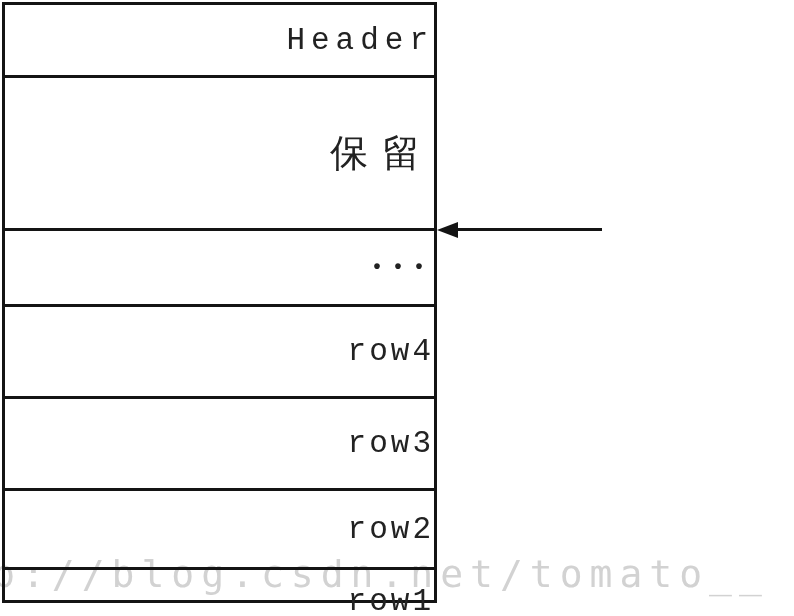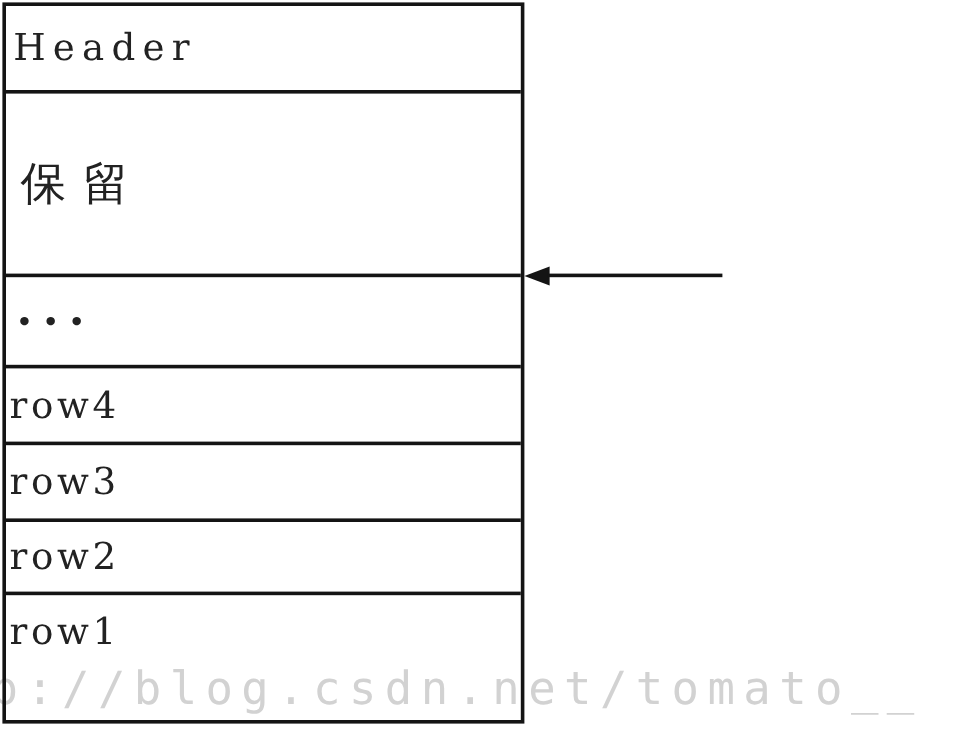--- a/index.html
+++ b/index.html
@@ -36,28 +36,29 @@
     height: 595px;
     border: 3px solid var(--line, #141414);
     background: transparent;
     z-index: 2;
   }
   .section {
     box-sizing: border-box;
     border-bottom: 3px solid var(--line, #141414);
     display: flex;
     align-items: center;
-    justify-content: flex-start;
+    justify-content: flex-end;
     color: var(--text, #222222);
+    font-family: Liberation Mono, monospace;
   }
   .s-header   { height: 73px;  font-size: 31px; letter-spacing: 6px;  padding-left: 6px; }
   .s-reserved { height: 153px; font-size: 38px; letter-spacing: 14px; padding-left: 12px; }
   .s-more     { height: 76px;  font-size: 20px; letter-spacing: 9px;  padding-left: 9px; font-weight: bold; }
-  .s-row      { height: 64px;  font-size: 31px; letter-spacing: 3px;  padding-left: 3px; }
-  .s-row2     { height: 61px; }
+  .s-row      { height: 92px;  font-size: 31px; letter-spacing: 3px;  padding-left: 3px; }
+  .s-row2     { height: 79px; }
   .s-row1     { height: 62px; border-bottom: none; }
   
   .arrow-line {
     position: absolute;
     left: 456px;
     top: 228px;
     width: 146px;
     height: 3px;
     background: var(--line, #141414);
     z-index: 3;

